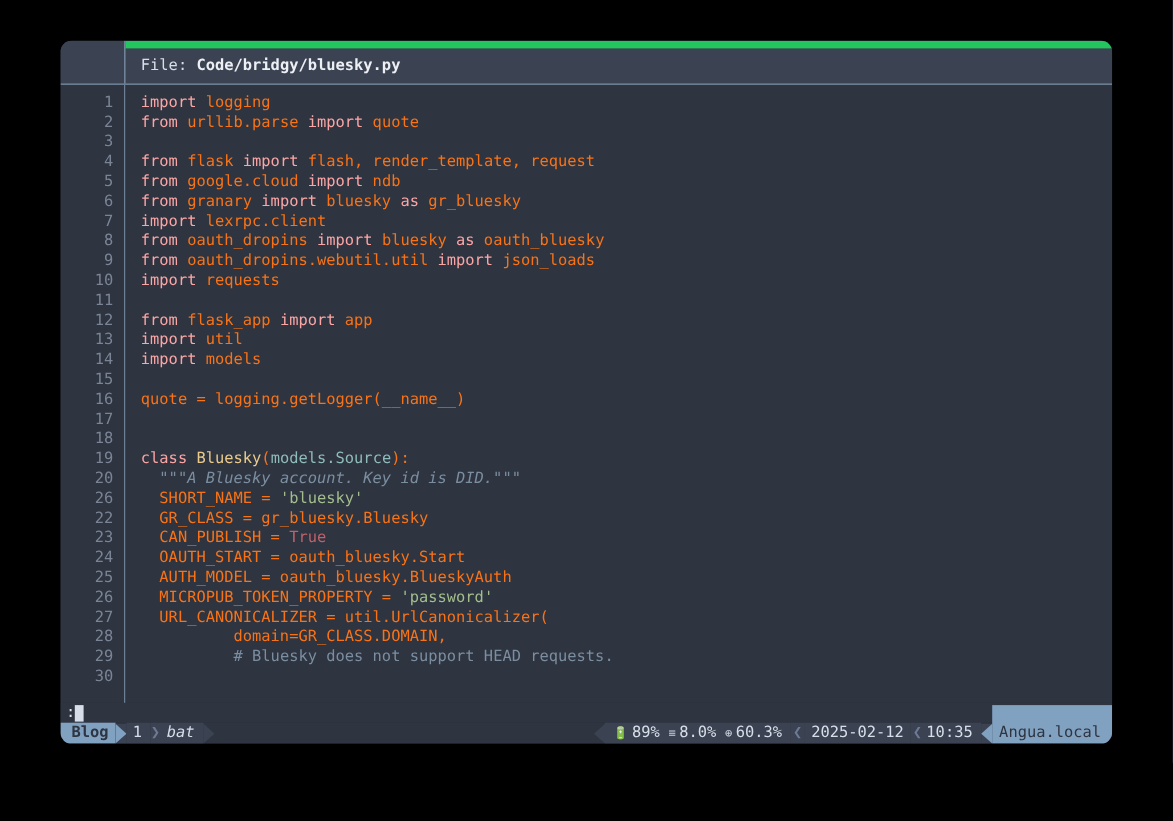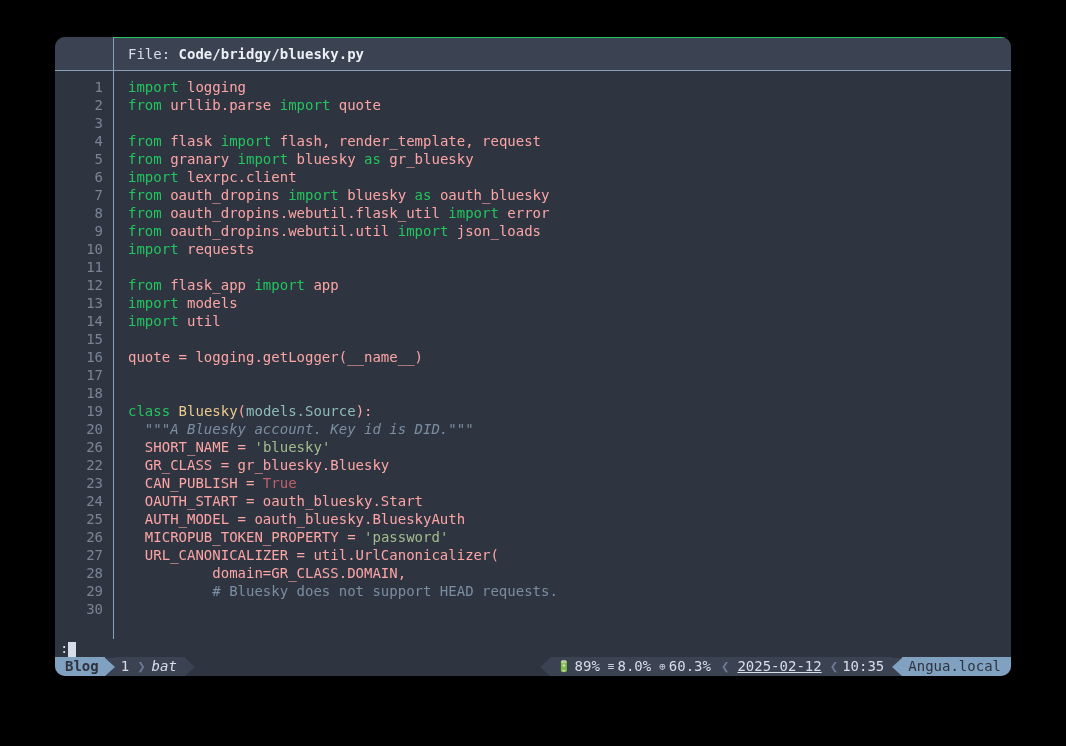--- a/index.html
+++ b/index.html
@@ -28,21 +28,21 @@
     border-bottom: 1px solid #88a0b8;
     background: #3b4252;
   }
   .header-gutter {
     width: 59px;
     border-right: 1px solid #88a0b8;
   }
   .header-content {
     flex: 1;
     padding: 8px 14px 8px 14px;
-    border-top: 1px solid #22c55e;
+    border-top: 7px solid #22c55e;
   }
   .header-label { color: #d8dee9; }
   .header-path { color: #eceff4; font-weight: bold; }
   .code-area {
     flex: 1;
     display: flex;
     overflow: hidden;
   }
   .gutter {
     width: 59px;
@@ -60,22 +60,22 @@
   .code {
     flex: 1;
     padding: 7px 0 0 14px;
     background: #2e3440;
   }
   .code .line {
     height: 18px;
     line-height: 18px;
     white-space: pre;
   }
-  .kw { color: #22c55e; text-align: right; }   
-  .fg { color: #fca5a5; }
+  .kw { color: #fca5a5; text-align: right; }   
+  .fg { color: #f97316; }
   .cname { color: #ebcb8b; }
   .clsref { color: #8fbcbb; }
   .str { color: #a3be8c; }
   .doc { color: #7b8ea0; font-style: italic; }
   .cmt { color: #7b8ea0; }
   .tru { color: #bf616a; }
   
   .cmd-row {
     height: 18px;
     line-height: 18px;
@@ -101,26 +101,26 @@
   .seg-cmd { background:#3b4252; color:#d8dee9; padding:0 8px 0 2px;font-style:italic; }
   .sep-r-cmd { width:0;height:0;border-top:9.5px solid transparent;border-bottom:9.5px solid transparent;border-left:10px solid #3b4252; }
   .spacer { flex:1; background: #2e3440; }
   
   .sep-l-stats { width:0;height:0;border-top:9.5px solid transparent;border-bottom:9.5px solid transparent;border-right:10px solid #3b4252;}
   .seg-stats { background:#3b4252; color:#d8dee9; padding:0 8px; display:flex; gap:8px;}
   .stat-item { display:flex; align-items:center; gap:3px;}
   .icon { font-size:11px; opacity:0.9;}
   
   .sep-l-date { color:#6c7a96; background:#3b4252; padding:0 2px;}
-  .seg-date { background:#3b4252; color:#d8dee9; padding:0 6px;text-decoration:underline;}
+  .seg-date { background:#3b4252; color:#d8dee9; padding:0 6px;}
   .sep-l-time { color:#6c7a96; background:#3b4252; padding:0 2px;}
   .seg-time { background:#3b4252; color:#d8dee9; padding:0 8px 0 2px;}
   
   .sep-l-host { width:0;height:0;border-top:9.5px solid transparent;border-bottom:9.5px solid transparent;border-right:10px solid #81a1c1; background:#3b4252;}
-  .seg-host { background:#81a1c1; color:#2e3440; padding:0 10px 0 6px; }
+  .seg-host { background:#81a1c1; color:#2e3440; padding:16px 10px 0 6px; }
 </style>
 </head>
 <body>
 
 <div class="term">
 
   <div class="header-row">
     <div class="header-gutter"></div>
     <div class="header-content">
       <span class="header-label">File: </span><span class="header-path">Code/bridgy/bluesky.py</span>
@@ -158,30 +158,30 @@
         <div class="ln">27</div>
         <div class="ln">28</div>
         <div class="ln">29</div>
         <div class="ln">30</div>
       </div>
     <div class="code" id="code">
         <div class="line"><span class="kw">import</span><span class="fg"> logging</span></div>
         <div class="line"><span class="kw">from</span><span class="fg"> urllib.parse </span><span class="kw">import</span><span class="fg"> quote</span></div>
         <div class="line"></div>
         <div class="line"><span class="kw">from</span><span class="fg"> flask </span><span class="kw">import</span><span class="fg"> flash, render_template, request</span></div>
+        <div class="line"><span class="kw">from</span><span class="fg"> google.cloud </span><span class="kw">import</span><span class="fg"> ndb</span></div>
         <div class="line"><span class="kw">from</span><span class="fg"> granary </span><span class="kw">import</span><span class="fg"> bluesky </span><span class="kw">as</span><span class="fg"> gr_bluesky</span></div>
         <div class="line"><span class="kw">import</span><span class="fg"> lexrpc.client</span></div>
         <div class="line"><span class="kw">from</span><span class="fg"> oauth_dropins </span><span class="kw">import</span><span class="fg"> bluesky </span><span class="kw">as</span><span class="fg"> oauth_bluesky</span></div>
-        <div class="line"><span class="kw">from</span><span class="fg"> oauth_dropins.webutil.flask_util </span><span class="kw">import</span><span class="fg"> error</span></div>
         <div class="line"><span class="kw">from</span><span class="fg"> oauth_dropins.webutil.util </span><span class="kw">import</span><span class="fg"> json_loads</span></div>
         <div class="line"><span class="kw">import</span><span class="fg"> requests</span></div>
         <div class="line"></div>
         <div class="line"><span class="kw">from</span><span class="fg"> flask_app </span><span class="kw">import</span><span class="fg"> app</span></div>
+        <div class="line"><span class="kw">import</span><span class="fg"> util</span></div>
         <div class="line"><span class="kw">import</span><span class="fg"> models</span></div>
-        <div class="line"><span class="kw">import</span><span class="fg"> util</span></div>
         <div class="line"></div>
         <div class="line"><span class="fg">quote = logging.getLogger(__name__)</span></div>
         <div class="line"></div>
         <div class="line"></div>
         <div class="line"><span class="kw">class</span><span class="fg"> </span><span class="cname">Bluesky</span><span class="fg">(</span><span class="clsref">models.Source</span><span class="fg">):</span></div>
         <div class="line"><span class="fg">  </span><span class="doc">"""A Bluesky account. Key id is DID."""</span></div>
         <div class="line"><span class="fg">  SHORT_NAME = </span><span class="str">'</span><span class="str">bluesky</span><span class="str">'</span></div>
         <div class="line"><span class="fg">  GR_CLASS = gr_bluesky.Bluesky</span></div>
         <div class="line"><span class="fg">  CAN_PUBLISH = </span><span class="tru">True</span></div>
         <div class="line"><span class="fg">  OAUTH_START = oauth_bluesky.Start</span></div>

